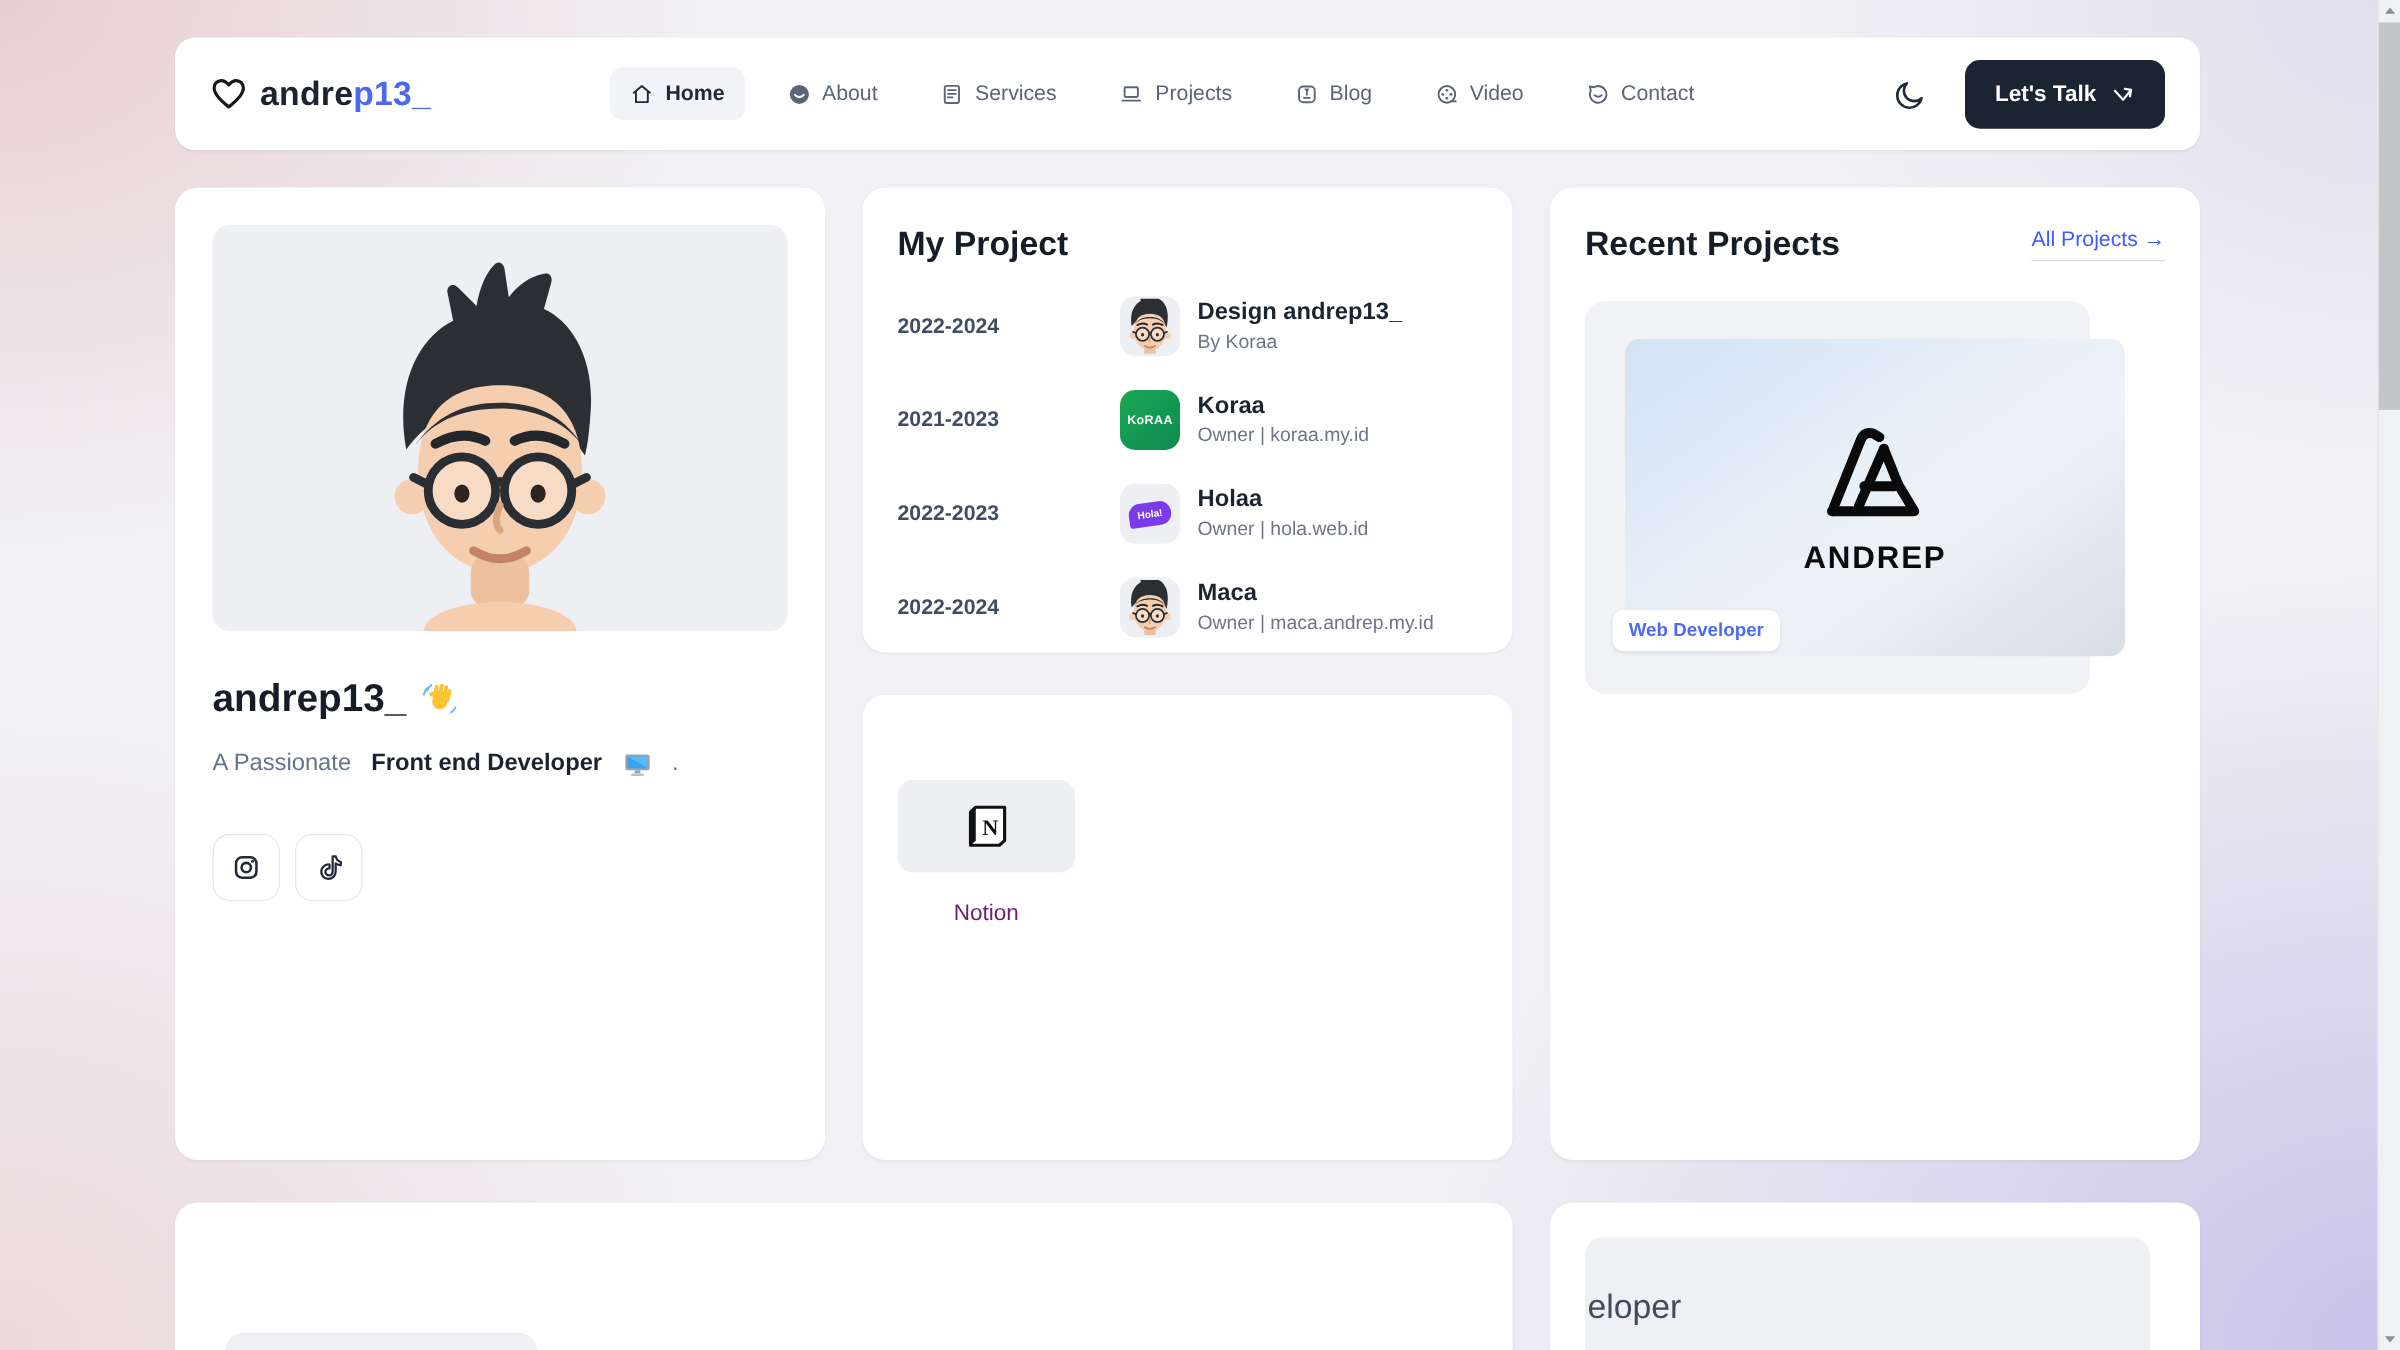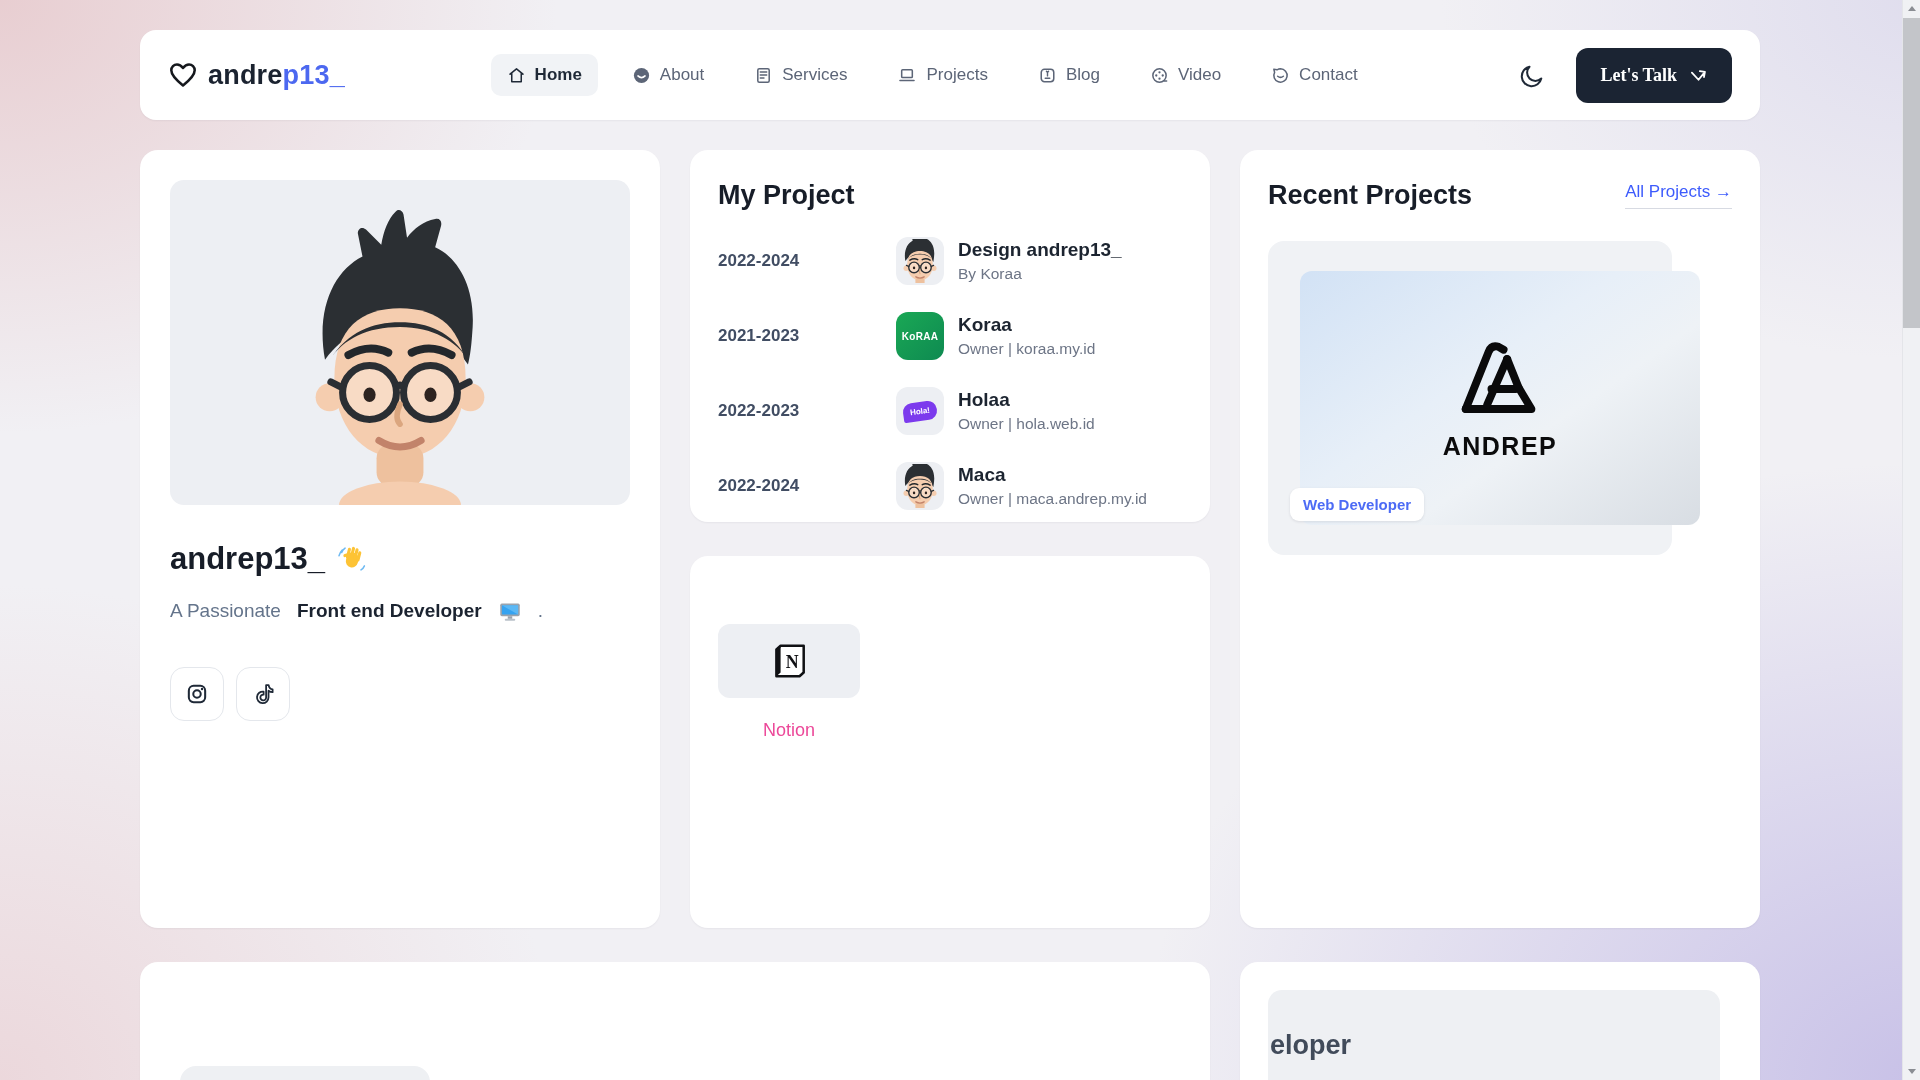--- a/index.html
+++ b/index.html
@@ -18,21 +18,21 @@
   
   #header{left:140px;top:30px;width:1620px;height:90px;border-radius:16px;display:flex;align-items:center;padding:0 28px;box-sizing:border-box;overflow:visible;}
   .logo{display:flex;align-items:center;gap:10px;}
   .logo-text{font-size:27px;font-weight:700;color:#1b2330;letter-spacing:.2px;}
   .logo-accent{color:#4c68f0;}
   nav{display:flex;align-items:center;gap:18px;margin:0 auto;}
   .nav-item{display:flex;align-items:center;gap:9px;padding:11px 16px;border-radius:10px;color:#5c6577;font-size:17px;cursor:pointer;}
   .nav-item.active{background:#f1f3f6;color:#1f2937;font-weight:600;}
   .nav-item svg{display:block;}
   .header-right{display:flex;align-items:center;gap:30px;}
-  .cta-btn{display:flex;align-items:center;gap:12px;background:#1b2433;color:#fff;font-size:18px;font-weight:700;border:none;border-radius:12px;padding:17px 24px;cursor:pointer;font-family:Liberation Serif, serif;}
+  .cta-btn{display:flex;align-items:center;gap:12px;background:#1b2433;color:#fff;font-size:18px;font-weight:700;border:none;border-radius:12px;padding:17px 24px;cursor:pointer;font-family:Liberation Sans, sans-serif;}
 
   
   #profile-card{left:140px;top:150px;width:520px;height:778px;padding:30px;box-sizing:border-box;}
   .avatar-box{width:460px;height:325px;background:#edeff3;border-radius:14px;display:flex;align-items:flex-end;justify-content:center;overflow:hidden;}
   .profile-name{display:flex;align-items:center;gap:12px;margin-top:36px;font-size:31px;font-weight:700;color:#171d28;}
   .tagline{margin-top:22px;font-size:19px;color:#64748b;display:flex;align-items:center;gap:16px;}
   .tagline b{color:#1b2330;font-weight:700;}
   .btn-row{display:flex;gap:16px;margin-top:34px;}
   .btn{display:flex;align-items:center;justify-content:center;gap:10px;width:193px;height:66px;border-radius:12px;font-size:19px;font-weight:600;cursor:pointer;border:none;font-family:inherit;box-sizing:border-box;}
   .btn-primary{background:#4c68f0;color:#fff;}
@@ -48,39 +48,39 @@
   .proj-period{width:178px;font-size:17px;font-weight:600;color:#414d63;flex:none;}
   .proj-avatar{width:48px;height:48px;border-radius:12px;background:#edeff3;display:flex;align-items:center;justify-content:center;overflow:hidden;flex:none;margin-right:14px;}
   .proj-name{font-size:19px;font-weight:700;color:#1c2430;line-height:1.2;}
   .proj-meta{font-size:15.5px;color:#6d7586;margin-top:4px;}
   .logo-koraa{width:48px;height:48px;border-radius:12px;background:linear-gradient(135deg,#1aa855,#0e8a51);display:flex;align-items:center;justify-content:center;color:#fff;font-size:10px;font-weight:700;letter-spacing:.3px;}
   .bubble{background:#7c3aed;color:#fff;font-size:8px;font-weight:700;padding:5px 7px;border-radius:9px 9px 9px 2px;transform:rotate(-8deg);}
 
   
   #expert-card{left:690px;top:556px;width:520px;height:372px;padding:30px 28px;box-sizing:border-box;}
   .skill-tile{margin-top:38px;width:142px;height:74px;background:#edeff3;border-radius:12px;display:flex;align-items:center;justify-content:center;}
-  .skill-label{width:142px;text-align:center;margin-top:22px;font-size:18px;color:#ec4899;}
+  .skill-label{width:142px;text-align:center;margin-top:22px;font-size:18px;color:#701a75;}
 
   
   #recent-card{left:1240px;top:150px;width:520px;height:778px;padding:30px 28px;box-sizing:border-box;}
   .card-head{display:flex;align-items:center;justify-content:space-between;}
   .text-link{color:#3d5bfc;font-size:17px;text-decoration:none;border-bottom:1px solid #d7dae2;padding-bottom:6px;display:inline-flex;gap:6px;align-items:center;cursor:pointer;}
   .project-tile{position:relative;margin-top:30px;width:404px;height:314px;background:#f0f2f5;border-radius:16px;}
   .project-img{position:absolute;left:32px;top:30px;width:400px;height:254px;border-radius:12px;
     background:linear-gradient(145deg,#d2e2f5 0%,#e7eff8 42%,#eef2f6 62%,#d8dde3 100%);
     display:flex;flex-direction:column;align-items:center;justify-content:center;gap:10px;}
   .andrep-word{font-size:25px;font-weight:800;letter-spacing:1.5px;color:#0b0b0c;}
   .badge{position:absolute;left:22px;bottom:34px;background:#fff;color:#4c6bf5;font-size:15px;font-weight:600;padding:8px 13px;border-radius:9px;box-shadow:0 1px 3px rgba(16,24,40,.10);}
 
   
   #services-card{left:140px;top:962px;width:1070px;height:230px;padding:32px 34px;box-sizing:border-box;}
   .service-ghost{position:absolute;left:40px;top:104px;width:250px;height:140px;background:#eef0f3;border-radius:16px;}
   #marquee-card{left:1240px;top:962px;width:520px;height:230px;padding:28px;box-sizing:border-box;}
   .marquee-box{width:452px;height:160px;background:#eef0f3;border-radius:14px;padding:40px 0 0 2px;box-sizing:border-box;overflow:hidden;}
-  .marquee-text{font-size:27px;font-weight:700;color:#414b5a;white-space:nowrap;}
+  .marquee-text{font-size:27px;font-weight:400;color:#414b5a;white-space:nowrap;}
 
   
   #scrollbar{position:absolute;right:0;top:0;width:17px;height:1080px;background:#f0f1f4;border-left:1px solid #e4e5e9;}
   .sb-btn{position:absolute;left:0;width:17px;height:17px;display:flex;align-items:center;justify-content:center;cursor:pointer;}
   .sb-up{top:0;} .sb-down{bottom:0;}
   .tri-up{width:0;height:0;border-left:4px solid transparent;border-right:4px solid transparent;border-bottom:5px solid #8a8d93;}
   .tri-down{width:0;height:0;border-left:4px solid transparent;border-right:4px solid transparent;border-top:5px solid #8a8d93;}
   .sb-thumb{position:absolute;left:0;top:18px;width:17px;height:310px;background:#c3c5c9;cursor:pointer;}
 </style>
 </head>

